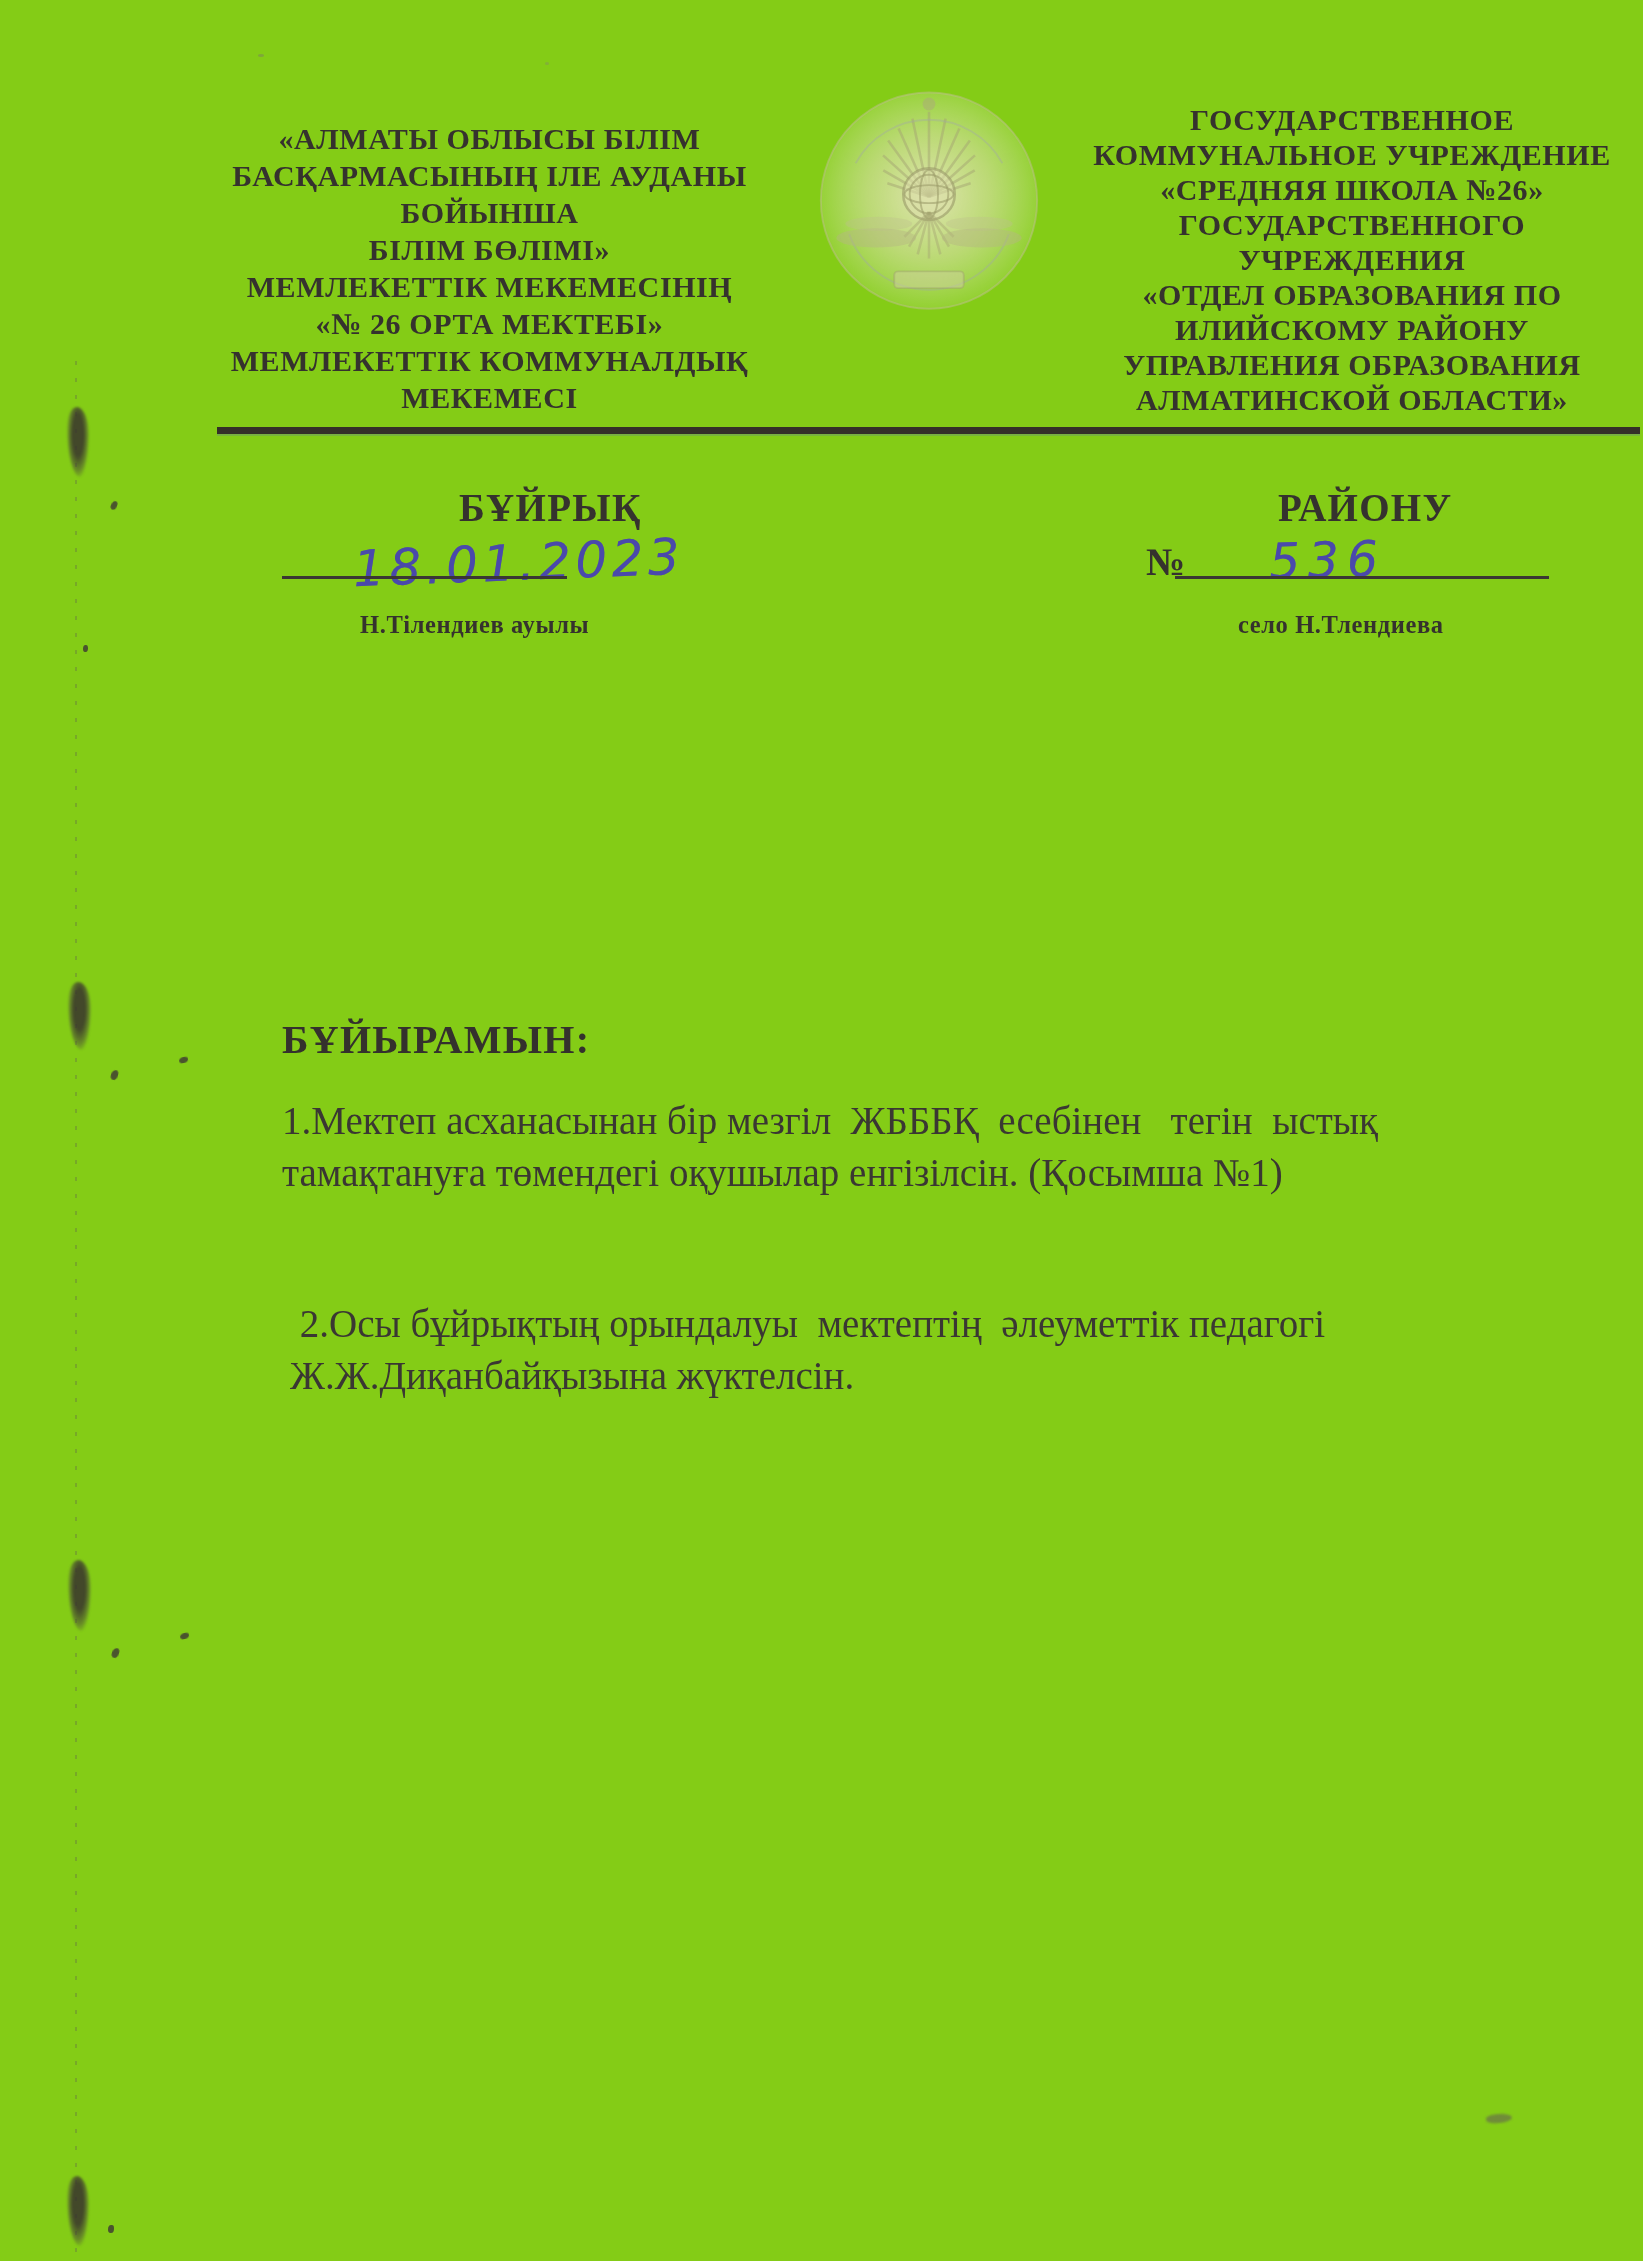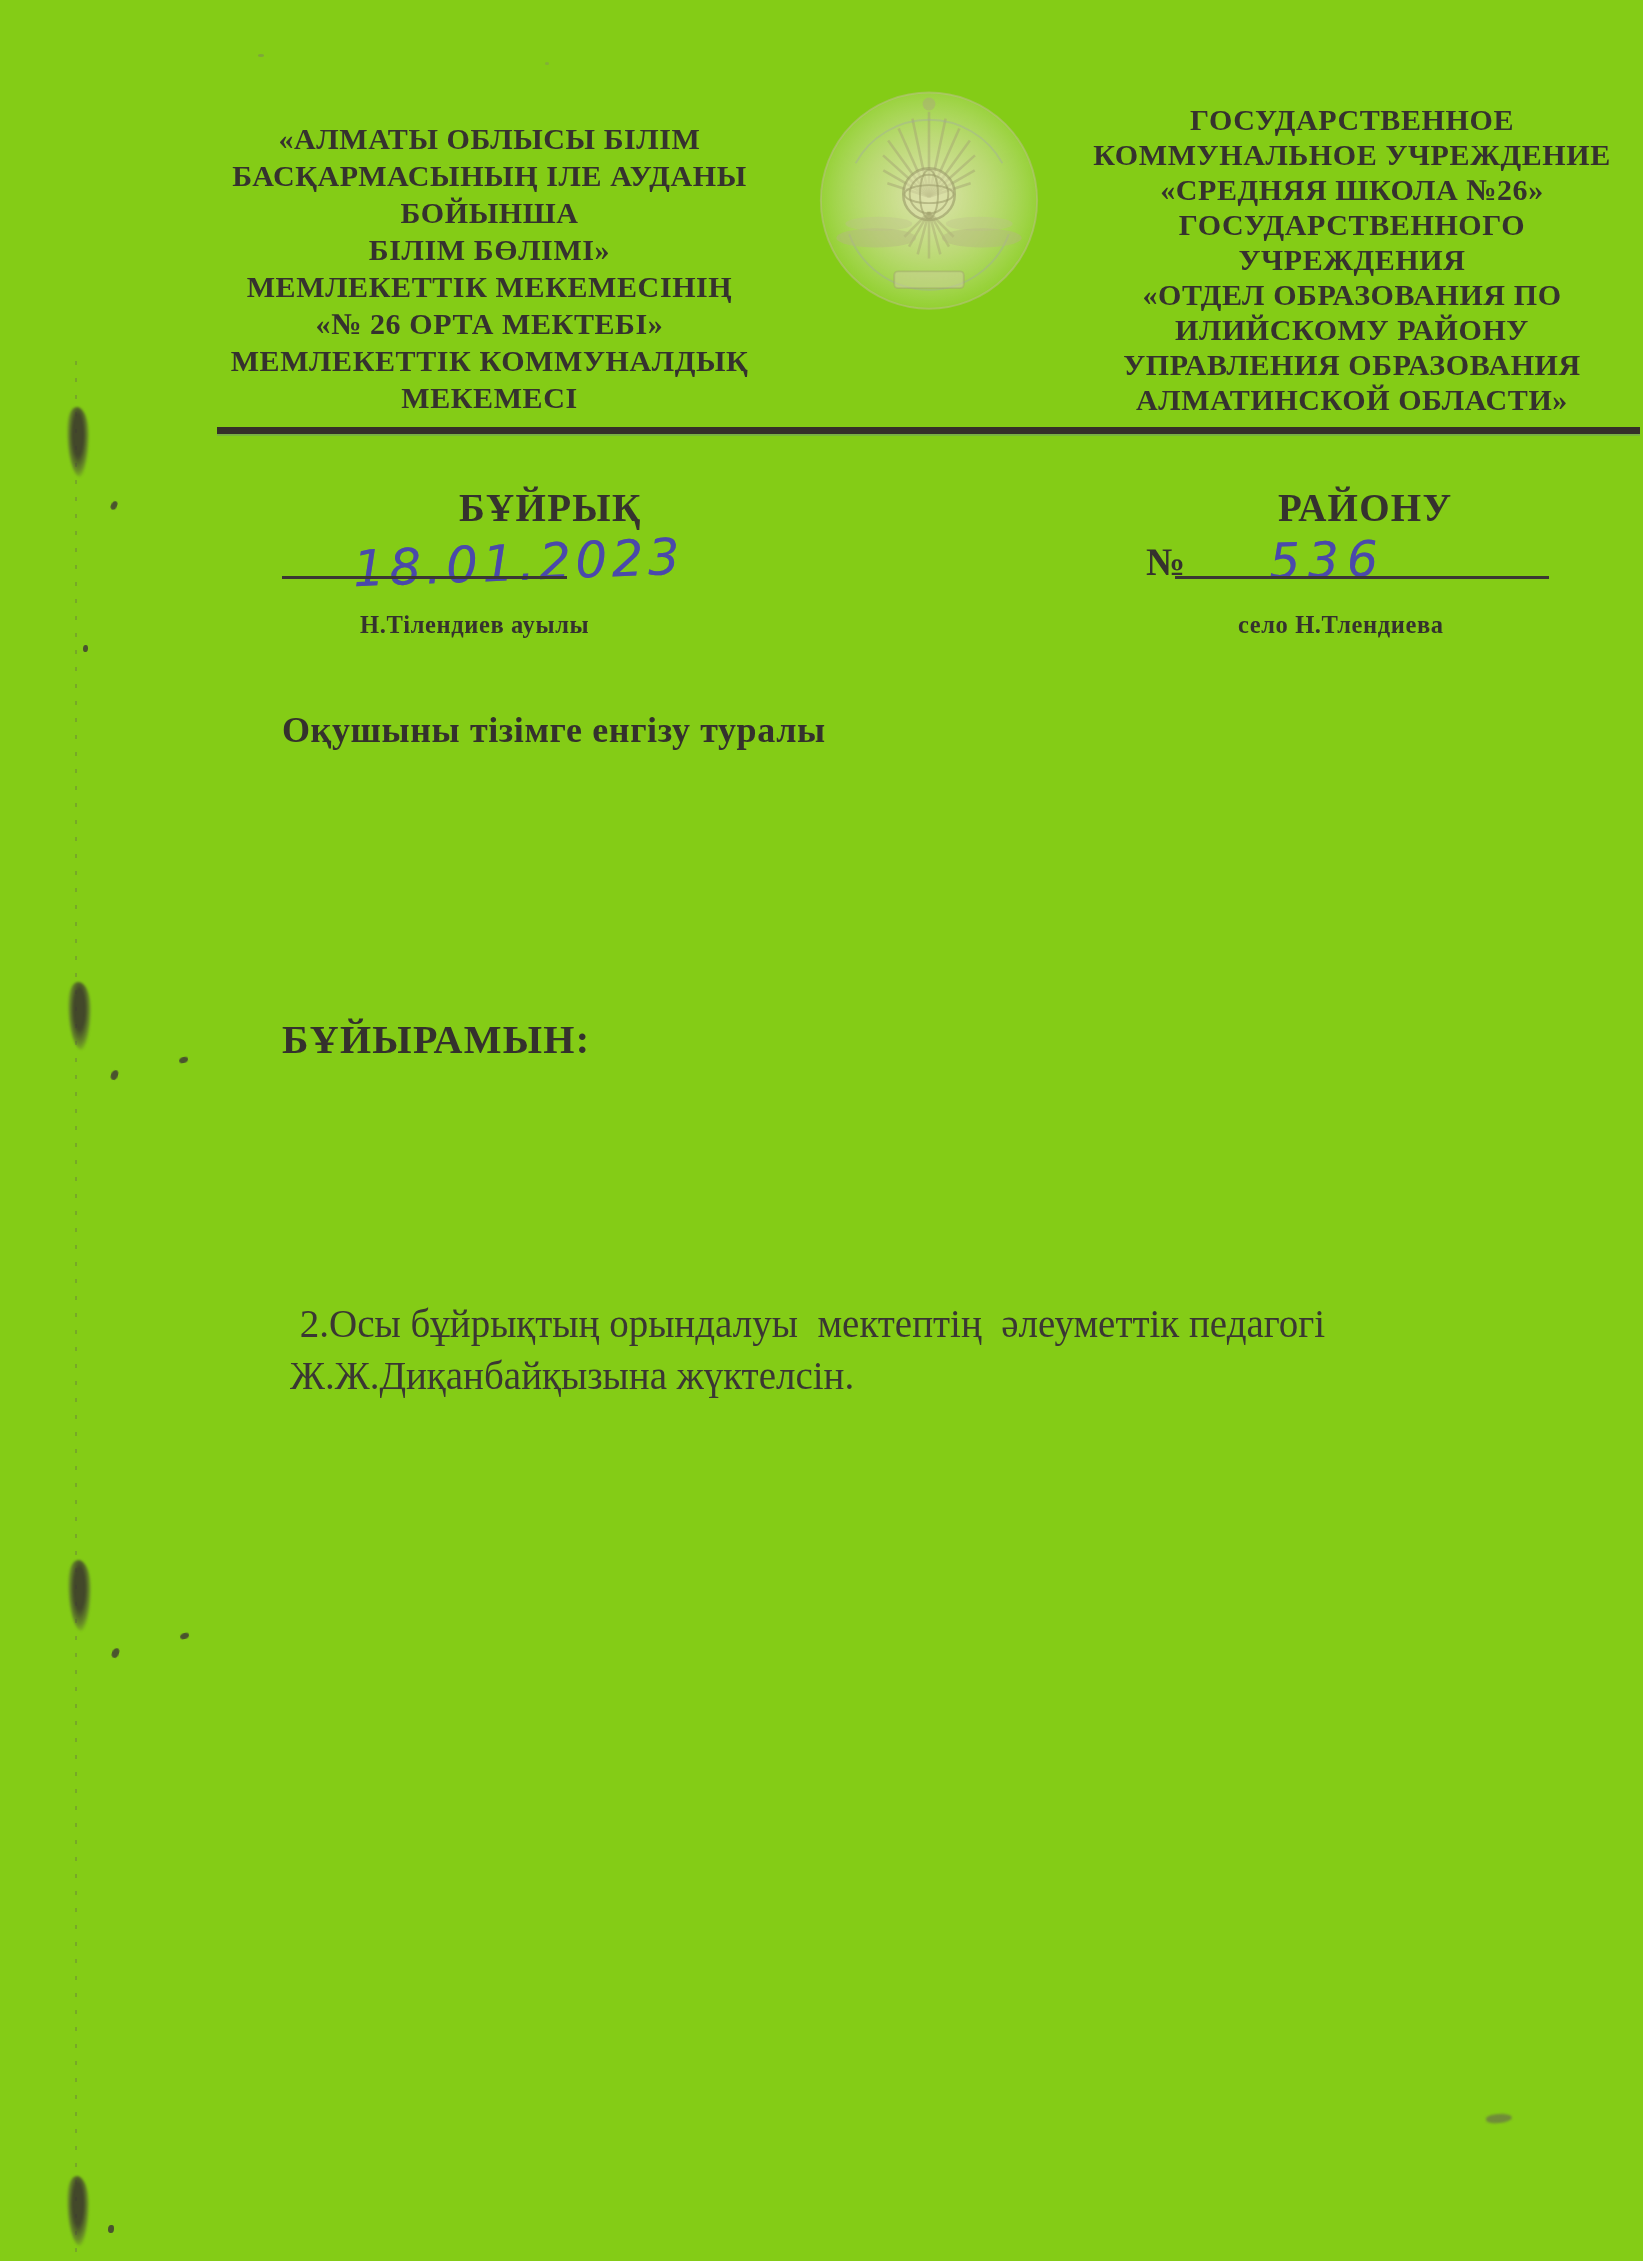--- a/index.html
+++ b/index.html
@@ -229,25 +229,26 @@
   <div id="order-date" class="hand">18.01.2023</div>
   <div id="date-line" class="fill-line"></div>
 
   <div id="number-sign">№</div>
   <div id="order-number" class="hand">536</div>
   <div id="number-line" class="fill-line"></div>
 
   <div id="place-kk" class="place">Н.Тілендиев ауылы</div>
   <div id="place-ru" class="place">село Н.Тлендиева</div>
 
-  <div id="subject">Оқушыны тізімге енгізу туралы</div>
 
 
   <div id="resolve-word">БҰЙЫРАМЫН:</div>
 
+  <div id="item-1" class="order-item">1.Мектеп асханасынан бір мезгіл  ЖБББҚ  есебінен   тегін  ыстық
+тамақтануға төмендегі оқушылар енгізілсін. (Қосымша №1)</div>
 
   <div id="item-2" class="order-item"> 2.Осы бұйрықтың орындалуы  мектептің  әлеуметтік педагогі
 Ж.Ж.Диқанбайқызына жүктелсін.</div>
 
   <div id="edge-dots" class="artifact"></div>
   <div id="smudge-1" class="artifact smudge"></div>
   <div id="smudge-2" class="artifact smudge"></div>
   <div id="smudge-3" class="artifact smudge"></div>
   <div id="smudge-4" class="artifact smudge"></div>
   <div id="speck-1" class="artifact speck"></div>

